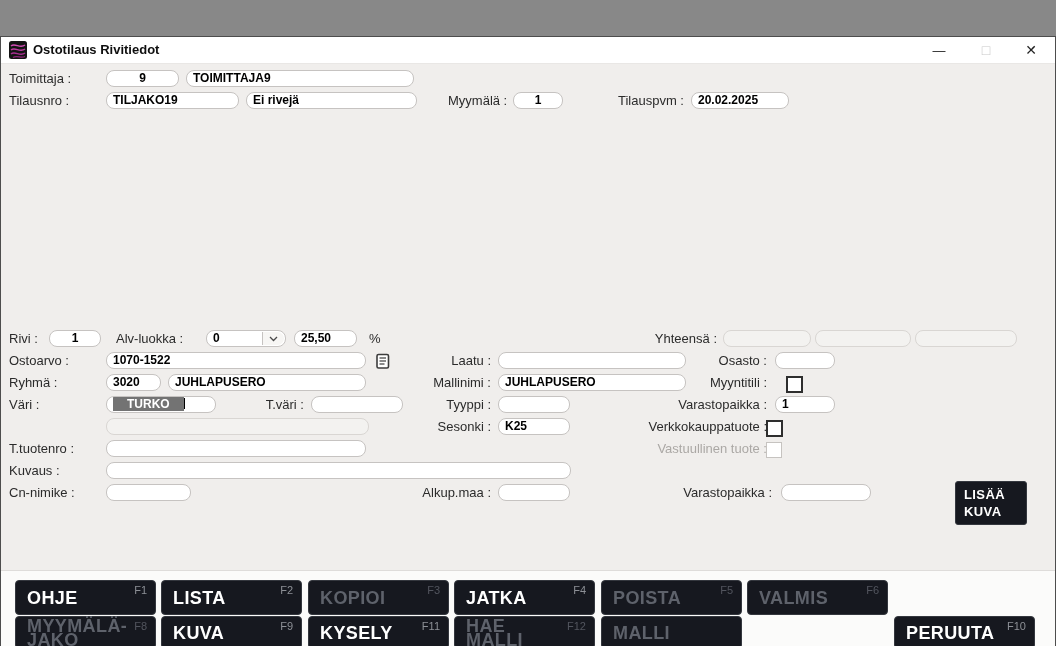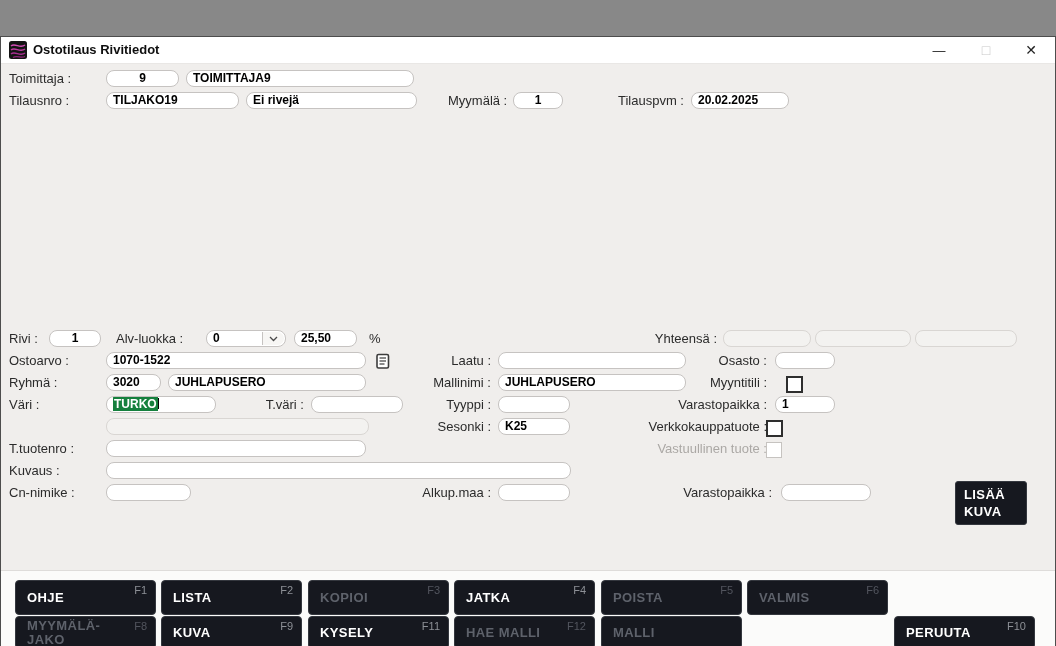--- a/index.html
+++ b/index.html
@@ -18,40 +18,40 @@
   
   .lbl{position:absolute;height:18px;line-height:18px;font-size:13px;color:#2b2b2b;white-space:nowrap;}
   .lbl.dim{color:#aBA8a5;color:#aba8a5;}
   .field{
     position:absolute;height:17px;background:#fff;border:1px solid #c6c3c1;border-radius:8px;
     font-family:"Liberation Sans",sans-serif;font-size:12px;font-weight:600;color:#000;
     line-height:15px;padding:0 6px;box-sizing:border-box;white-space:nowrap;overflow:hidden;
   }
   .field.center{text-align:center;}
   .field.dim{background:#f3f2f0;border-color:#d9d6d3;}
-  .sel{background:#15803d;color:#fff;padding:0 1px;}
+  .sel{background:#737373;color:#fff;padding:0 14px;}
   .caret{display:inline-block;width:1px;height:11px;background:#000;vertical-align:-1px;}
   .combo-btn{position:absolute;right:1px;top:1px;width:21px;height:13px;border-left:1px solid #c6c3c1;background:#f7f6f4;border-radius:0 7px 7px 0;display:flex;align-items:center;justify-content:center;}
   .cb{position:absolute;width:13px;height:13px;background:#fff;border:2px solid #2e2e2e;}
   .cb.dim{border-color:#c6c3c0;border-width:1px;width:14px;height:14px;}
   
   #table{position:absolute;left:8px;top:77px;width:1040px;height:214px;background:#fff;border:1px solid #a9a7a5;box-sizing:border-box;}
   .th{position:absolute;top:3px;height:16px;line-height:16px;font-size:12px;font-weight:bold;color:#101010;white-space:nowrap;}
   #th-line{position:absolute;left:0;right:0;top:21px;height:1px;background:#e6e4e2;}
   
   #btnpanel{position:absolute;left:0;right:0;top:533px;height:87px;background:#fbfbfa;border-top:1px solid #dedcda;}
   #statusbar{position:absolute;left:16px;right:0;bottom:0;height:25px;background:#fff;border-top:1px solid #c9c7c5;}
   #status-text{position:absolute;left:23px;top:0;height:25px;line-height:25px;font-size:12px;color:#000;}
   #status-tick{position:absolute;left:18px;top:2px;bottom:2px;width:1px;background:#c2c0bd;}
   
   .fbtn{
     position:absolute;width:141px;height:35px;background:#16181f;border:1px solid #34373e;border-radius:4px;
     box-sizing:border-box;color:#fff;display:flex;align-items:center;padding:0 24px 0 11px;cursor:pointer;
   }
-  .fbtn .lab{font-size:13px;font-weight:bold;letter-spacing:.4px;line-height:14px;max-width:100px;}
+  .fbtn .lab{font-size:18px;font-weight:bold;letter-spacing:.4px;line-height:14px;max-width:100px;}
   .fbtn .fkey{position:absolute;top:3px;right:8px;font-size:11px;font-weight:400;color:#8d9096;letter-spacing:0;}
   .fbtn.disabled{color:#5e626b;}
   .fbtn.disabled .fkey{color:#52555e;text-align:right;}
   #lisaa-kuva{
     position:absolute;left:954px;top:444px;width:72px;height:44px;background:#16181f;border:1px solid #34373e;
     border-radius:3px;box-sizing:border-box;color:#fff;font-size:13px;font-weight:bold;letter-spacing:.4px;
     line-height:17px;padding:4px 8px;cursor:pointer;
   }
 </style>
 </head>

